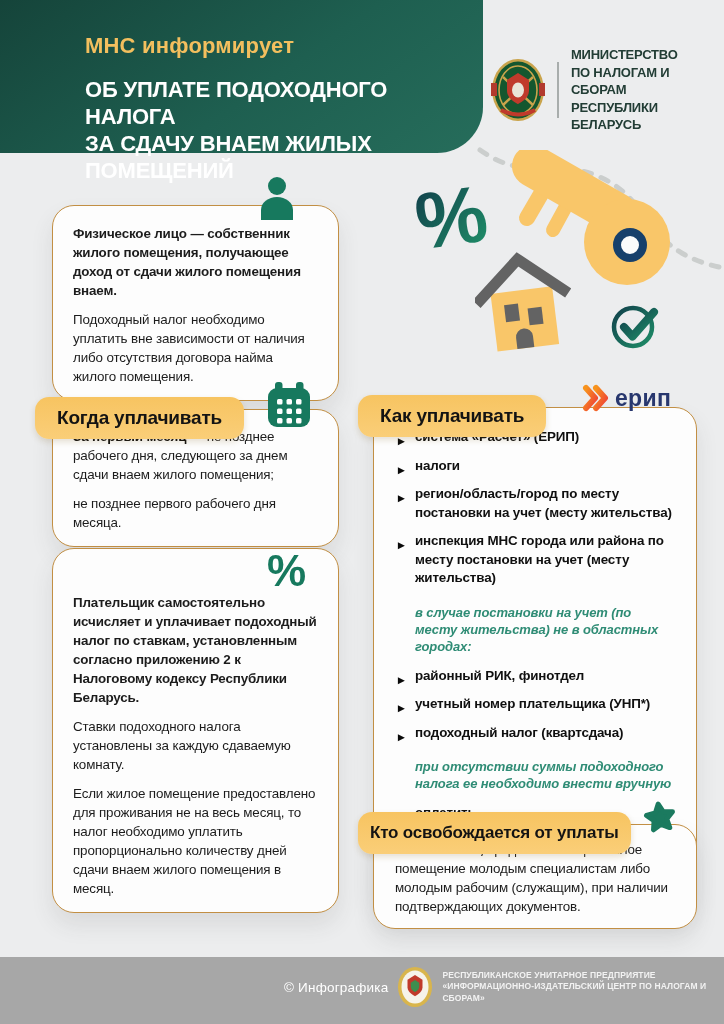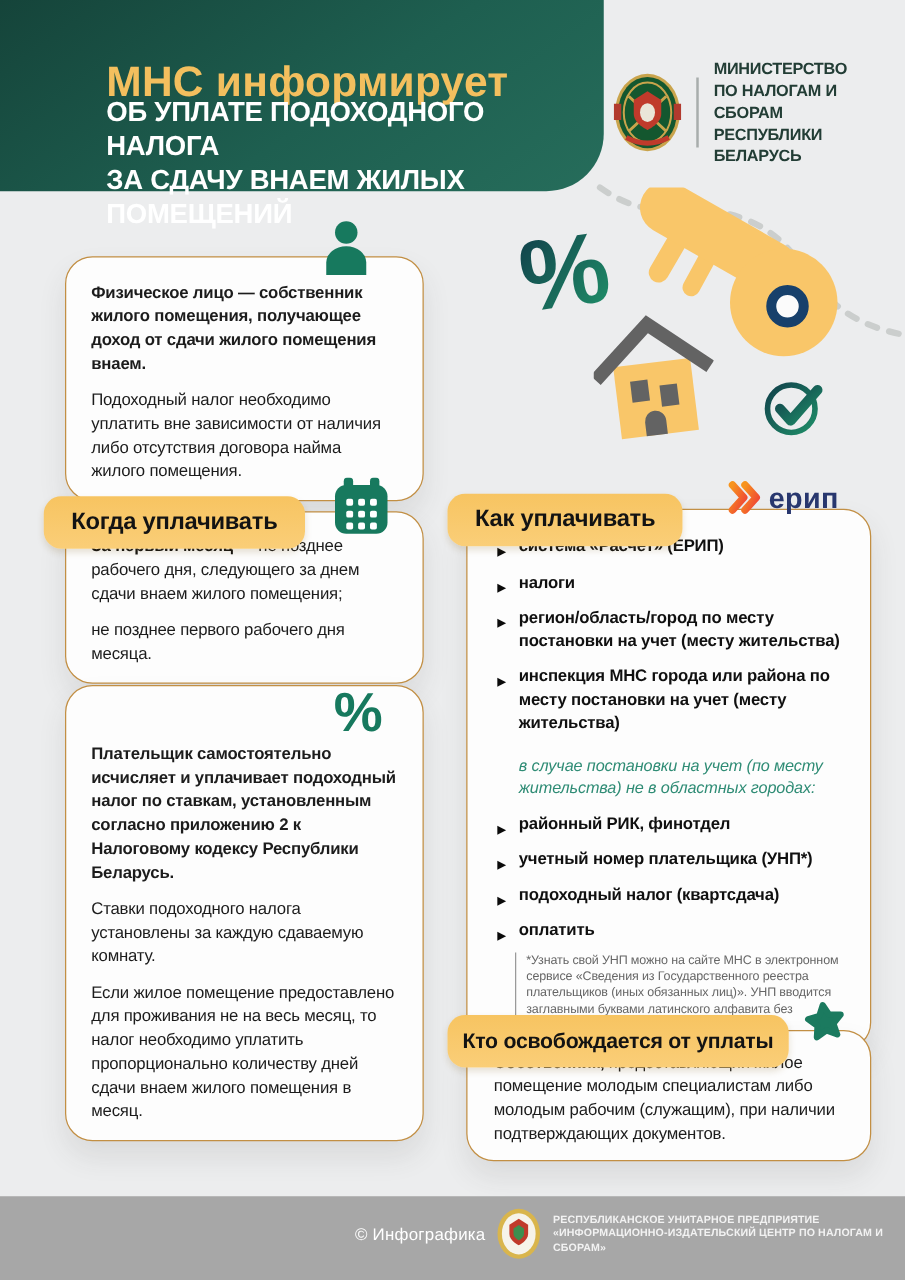--- a/index.html
+++ b/index.html
@@ -9,21 +9,21 @@
     background:#ECEDEE; overflow:hidden;
     font-family:"Liberation Sans", sans-serif; color:#1a1a1a;
   }
 
   
   .header {
     position:absolute; left:0; top:0; width:483px; height:153px;
     background:linear-gradient(145deg,#15443A 0%, #1E5F50 55%, #266D5B 100%);
     border-radius:0 0 46px 0;
   }
-  .header-title{ position:absolute; left:85px; top:47px; font-size:34px; font-weight:800; color:#F3BF5E; letter-spacing:.2px;}
+  .header-title{ position:absolute; left:85px; top:33px; font-size:22px; font-weight:800; color:#F3BF5E; letter-spacing:.2px;}
   .header-sub{ position:absolute; left:85px; top:76px; font-size:22px; line-height:27px; font-weight:800; color:#FFFFFF; letter-spacing:-.2px;}
 
   .ministry{ position:absolute; left:491px; top:46px; display:flex; align-items:center; gap:12px;}
   .ministry-divider{ width:2px; height:56px; background:#A8ADAC; }
   .ministry-name{ font-size:13px; line-height:17.5px; font-weight:800; color:#223D35; letter-spacing:-.2px;}
 
   
   .decor-dash{ position:absolute; left:430px; top:130px; }
   .decor-percent{
     position:absolute; left:416px; top:172px; font-size:80px; font-weight:800;
@@ -61,21 +61,21 @@
   .pay-list{ list-style:none; }
   .pay-list li{
     position:relative; padding-left:17px; margin-bottom:10px;
     font-size:13.4px; line-height:18.5px; font-weight:800; color:#101010; letter-spacing:-.15px;
   }
   .pay-list li::before{
     content:"\25B6"; position:absolute; left:0; top:4px; font-size:8.5px; color:#0a0a0a;
   }
   .teal-note{
     margin:16px 0 12px 17px; font-size:13px; line-height:17px;
-    font-style:italic; font-weight:400; color:#2F8C75; letter-spacing:-.1px;
+    font-style:italic; font-weight:700; color:#2F8C75; letter-spacing:-.1px;
   }
   .footnote{
     margin:8px 0 0 14px; padding-left:8px; border-left:1.5px solid #9a9a9a;
     font-size:10px; line-height:13px; color:#666; letter-spacing:-.1px;
   }
 
   .erip-logo{ position:absolute; left:582px; top:384px; display:flex; align-items:center; gap:5px;}
   .erip-text{ font-size:23px; font-weight:800; color:#28376E; letter-spacing:.3px;}
 
   .pct-icon{ position:absolute; left:267px; top:546px; font-size:44px; font-weight:800; color:#17795E;}
@@ -204,20 +204,21 @@
         <li>налоги</li>
         <li>регион/область/город по месту постановки на учет (месту жительства)</li>
         <li>инспекция МНС города или района по месту постановки на учет (месту жительства)</li>
       </ul>
       <div class="teal-note">в случае постановки на учет (по месту жительства) не в областных городах:</div>
       <ul class="pay-list">
         <li>районный РИК, финотдел</li>
         <li>учетный номер плательщика (УНП*)</li>
         <li>подоходный налог (квартсдача)</li>
       </ul>
+      <div class="teal-note">при отсутствии суммы подоходного налога ее необходимо внести вручную</div>
       <ul class="pay-list">
         <li style="margin-bottom:4px">оплатить</li>
       </ul>
       <div class="footnote">*Узнать свой УНП можно на сайте МНС в электронном сервисе «Сведения из Государственного реестра плательщиков (иных обязанных лиц)». УНП вводится заглавными буквами латинского алфавита без пробелов.</div>
     </div>
   </div>
   <div class="badge" style="left:358px; top:395px;">Как уплачивать</div>
   <div class="erip-logo">
     <span class="icon-abs" style="position:static">
       <svg width="28" height="28" viewBox="0 0 28 28">

